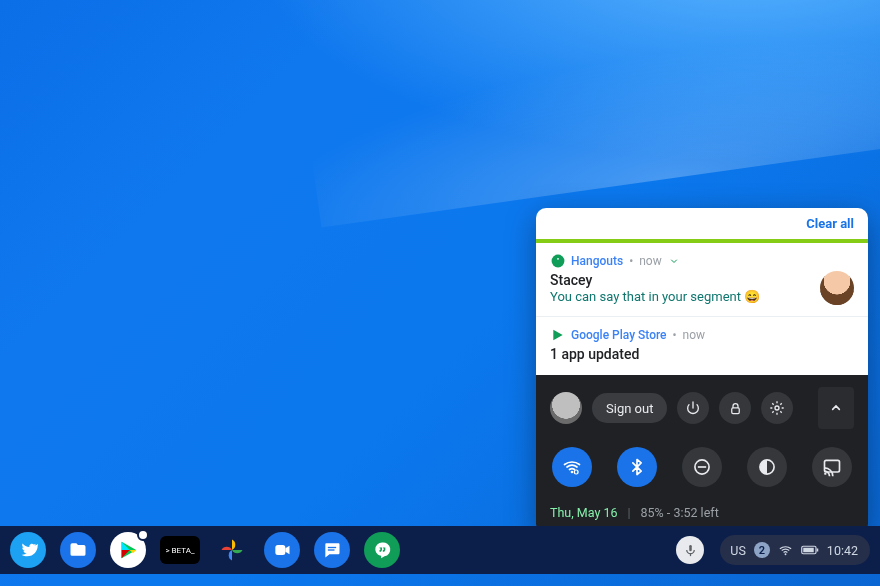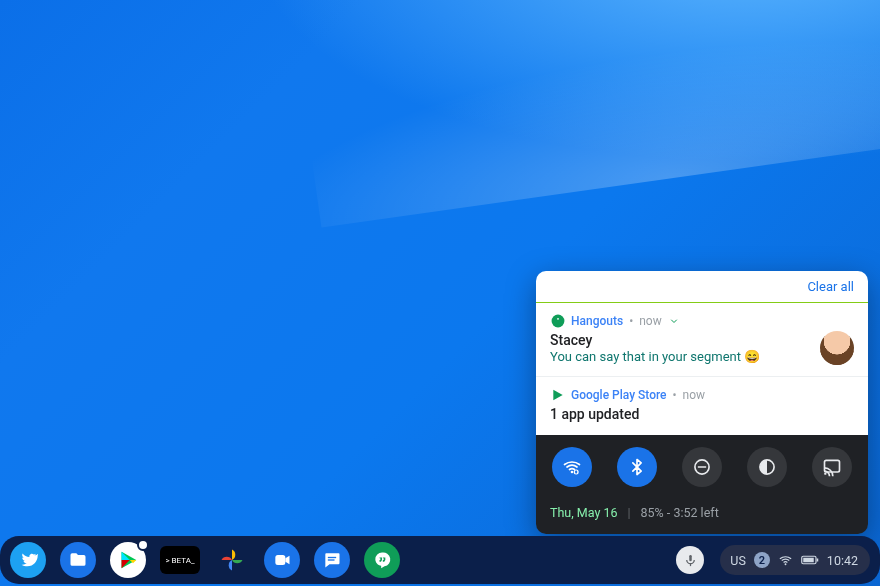--- a/index.html
+++ b/index.html
@@ -23,22 +23,22 @@
   .panel {
     position: absolute; right: 12px; bottom: 52px; width: 332px;
     border-radius: 10px; overflow: hidden;
     box-shadow: 0 8px 30px rgba(0,0,0,0.35);
   }
 
   
   .notif-area { background: #fff; }
   .clearall {
     text-align: right; padding: 8px 14px 8px 0;
-    color: #1a73e8; font-weight: 400; font-size: 13px; cursor: pointer;
-    border-bottom: 1px solid #84cc16;
+    color: #1a73e8; font-weight: 700; font-size: 13px; cursor: pointer;
+    border-bottom: 4px solid #84cc16;
   }
   .notif {
     padding: 10px 14px 12px 14px; border-bottom: 1px solid #eceff1; position: relative;
   }
   .notif:last-child { border-bottom: none; }
   .app-row { display: flex; align-items: center; gap: 6px; font-size: 12px; color: #5f6368; margin-bottom: 4px; }
   .app-name { color: #3b82f6; font-weight: 500; }
   .dot { color: #9aa0a6; }
   .app-time { color: #9aa0a6; }
   .expand-caret { color: #0f9d58; }
@@ -84,23 +84,23 @@
 
   .qs-footer {
     display: flex; align-items: center; gap: 10px; padding: 10px 14px 14px 14px;
     font-size: 12.5px; color: #9aa0a6;
   }
   .qs-date { color: #86efac; }
   .sep { color: #5f6368; }
 
   
   .shelf {
-    position: absolute; left: 0; right: 0; bottom: 2px; height: 48px;
+    position: absolute; left: 0; right: 0; bottom: 12px; height: 48px;
     background: #0b1f4a;
-    display: flex; align-items: center; padding: 0 10px; border-radius: 19px;
+    display: flex; align-items: center; padding: 0 10px;
   }
   .shelf-left { display: flex; align-items: center; gap: 14px; }
   .shelf-icon {
     width: 36px; height: 36px; border-radius: 50%;
     display: flex; align-items: center; justify-content: center;
     cursor: pointer; position: relative;
   }
   .ic-bg-white { background: #fff; }
   .shelf-icon.files { background: #1a73e8; }
   .shelf-icon.duo { background: #1a73e8; }
@@ -178,20 +178,47 @@
         </span>
         <span class="app-name">Google Play Store</span>
         <span class="dot">•</span>
         <span class="app-time">now</span>
       </div>
       <div class="notif-title">1 app updated</div>
     </div>
   </div>
 
   <div class="qs">
+    <div class="qs-row">
+      <div class="avatar-me"></div>
+      <button class="signout">Sign out</button>
+      <div class="rbtn">
+        <svg width="16" height="16" viewBox="0 0 24 24">
+            <path d="M12 3v9" stroke="#e8eaed" stroke-width="2" stroke-linecap="round"></path>
+            <path d="M6 7a8 8 0 1 0 12 0" stroke="#e8eaed" stroke-width="2" fill="none" stroke-linecap="round"></path>
+          </svg>
+      </div>
+      <div class="rbtn">
+        <svg width="15" height="15" viewBox="0 0 24 24">
+            <rect x="6" y="11" width="12" height="9" rx="2" fill="none" stroke="#e8eaed" stroke-width="2"></rect>
+            <path d="M8 11V8a4 4 0 0 1 8 0v3" stroke="#e8eaed" stroke-width="2" fill="none"></path>
+          </svg>
+      </div>
+      <div class="rbtn">
+        <svg width="16" height="16" viewBox="0 0 24 24">
+            <circle cx="12" cy="12" r="3" fill="none" stroke="#e8eaed" stroke-width="2"></circle>
+            <path d="M12 2v3M12 19v3M2 12h3M19 12h3M4.9 4.9l2.1 2.1M17 17l2.1 2.1M4.9 19.1L7 17M17 7l2.1-2.1" stroke="#e8eaed" stroke-width="2"></path>
+          </svg>
+      </div>
+      <div class="collapse">
+        <svg width="16" height="16" viewBox="0 0 24 24">
+            <path d="M7 14l5-5 5 5" stroke="#e8eaed" stroke-width="2.4" fill="none" stroke-linecap="round"></path>
+          </svg>
+      </div>
+    </div>
 
     <div class="toggle-row">
       <div class="tog active">
         <svg width="20" height="20" viewBox="0 0 24 24">
             <path d="M3 9a15 15 0 0 1 18 0M6 12a10 10 0 0 1 12 0M9 15a5 5 0 0 1 6 0" stroke="#fff" stroke-width="2" fill="none" stroke-linecap="round"></path>
             <circle cx="12" cy="18" r="1.6" fill="#fff"></circle>
             <circle cx="17" cy="18" r="3" fill="#fff"></circle>
             <rect x="15.8" y="16.3" width="2.4" height="3.4" rx="0.8" fill="#1a73e8"></rect>
           </svg>
       </div>

